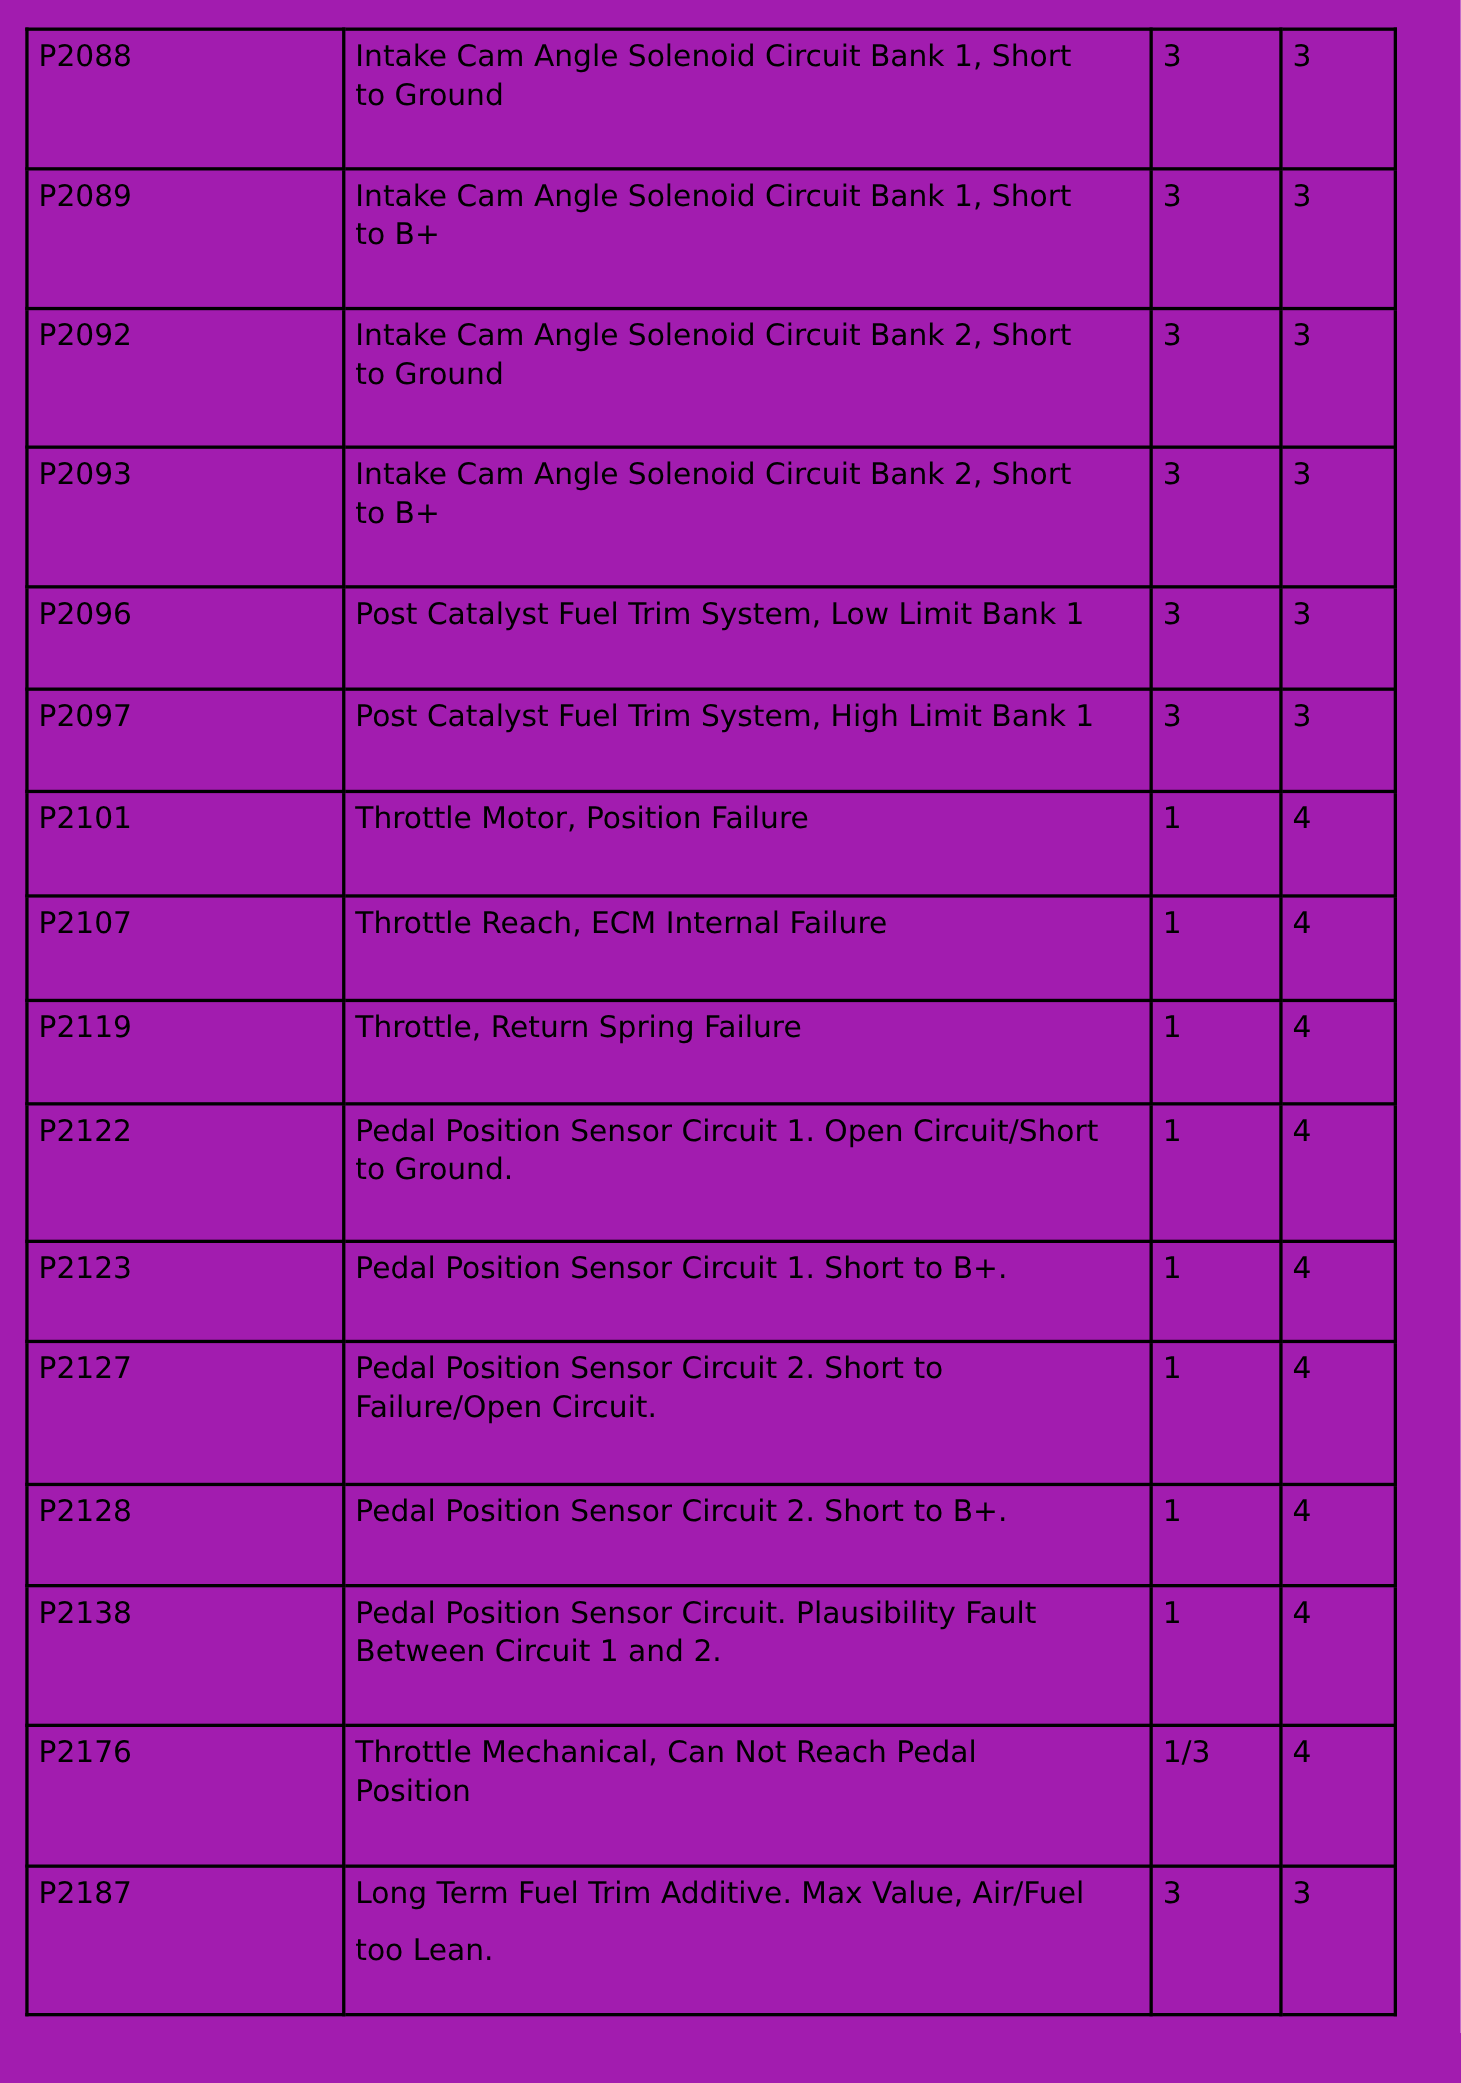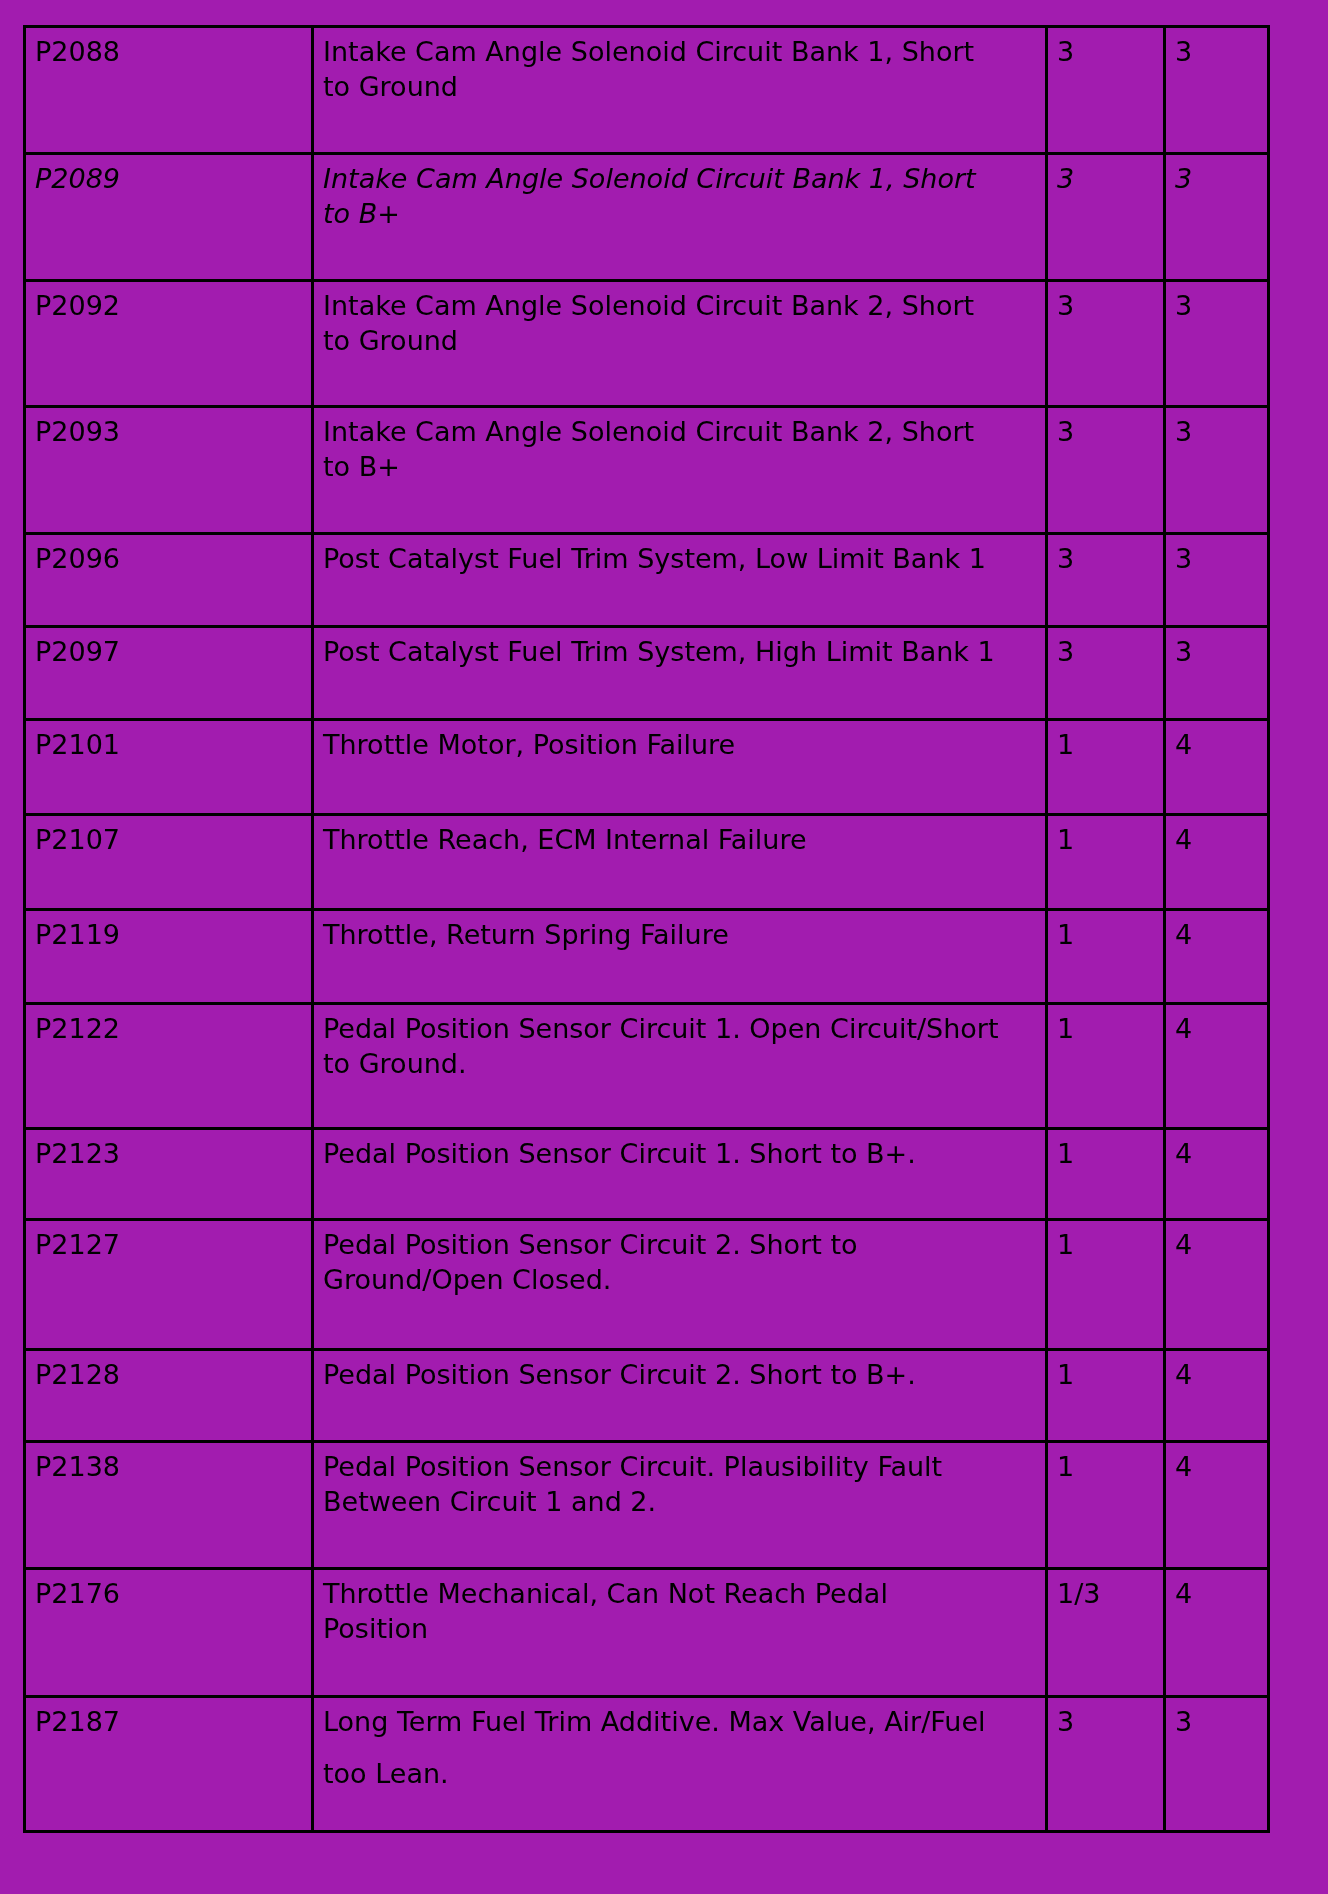--- a/index.html
+++ b/index.html
@@ -47,21 +47,21 @@
     <tbody id="dtc-rows">
         <tr style="height: 127px;">
           <td class="code-cell">P2088</td>
           <td class="desc-cell">
             <div class="desc-line">Intake Cam Angle Solenoid Circuit Bank 1, Short</div>
             <div class="desc-line">to Ground</div>
           </td>
           <td class="val-cell">3</td>
           <td class="val-cell">3</td>
         </tr>
-        <tr style="height: 127px; font-style: italic;">
+        <tr style="height: 127px;">
           <td class="code-cell">P2089</td>
           <td class="desc-cell">
             <div class="desc-line">Intake Cam Angle Solenoid Circuit Bank 1, Short</div>
             <div class="desc-line">to B+</div>
           </td>
           <td class="val-cell">3</td>
           <td class="val-cell">3</td>
         </tr>
         <tr style="height: 126px;">
           <td class="code-cell">P2092</td>
@@ -135,21 +135,21 @@
           <td class="desc-cell">
             <div class="desc-line">Pedal Position Sensor Circuit 1. Short to B+.</div>
           </td>
           <td class="val-cell">1</td>
           <td class="val-cell">4</td>
         </tr>
         <tr style="height: 130px;">
           <td class="code-cell">P2127</td>
           <td class="desc-cell">
             <div class="desc-line">Pedal Position Sensor Circuit 2. Short to</div>
-            <div class="desc-line">Ground/Open Closed.</div>
+            <div class="desc-line">Failure/Open Circuit.</div>
           </td>
           <td class="val-cell">1</td>
           <td class="val-cell">4</td>
         </tr>
         <tr style="height: 92px;">
           <td class="code-cell">P2128</td>
           <td class="desc-cell">
             <div class="desc-line">Pedal Position Sensor Circuit 2. Short to B+.</div>
           </td>
           <td class="val-cell">1</td>

